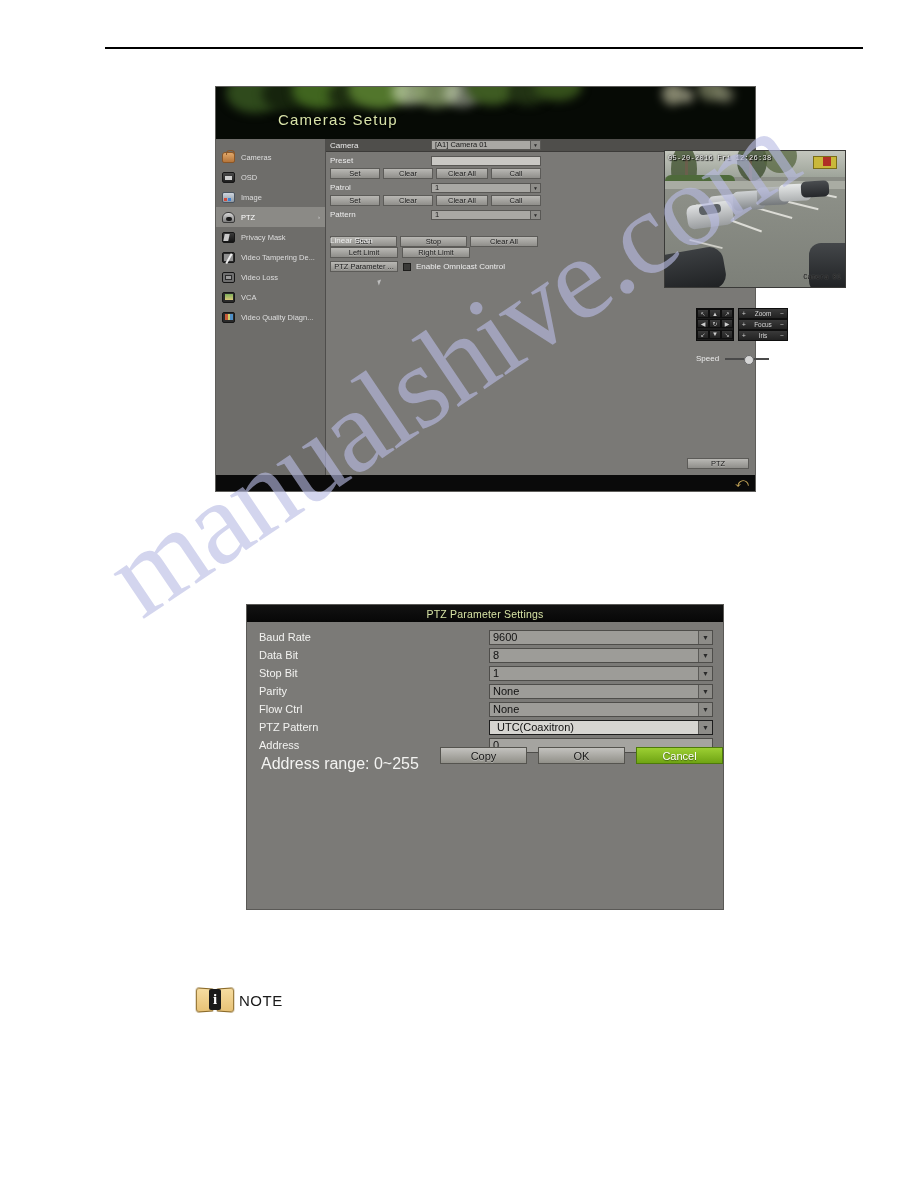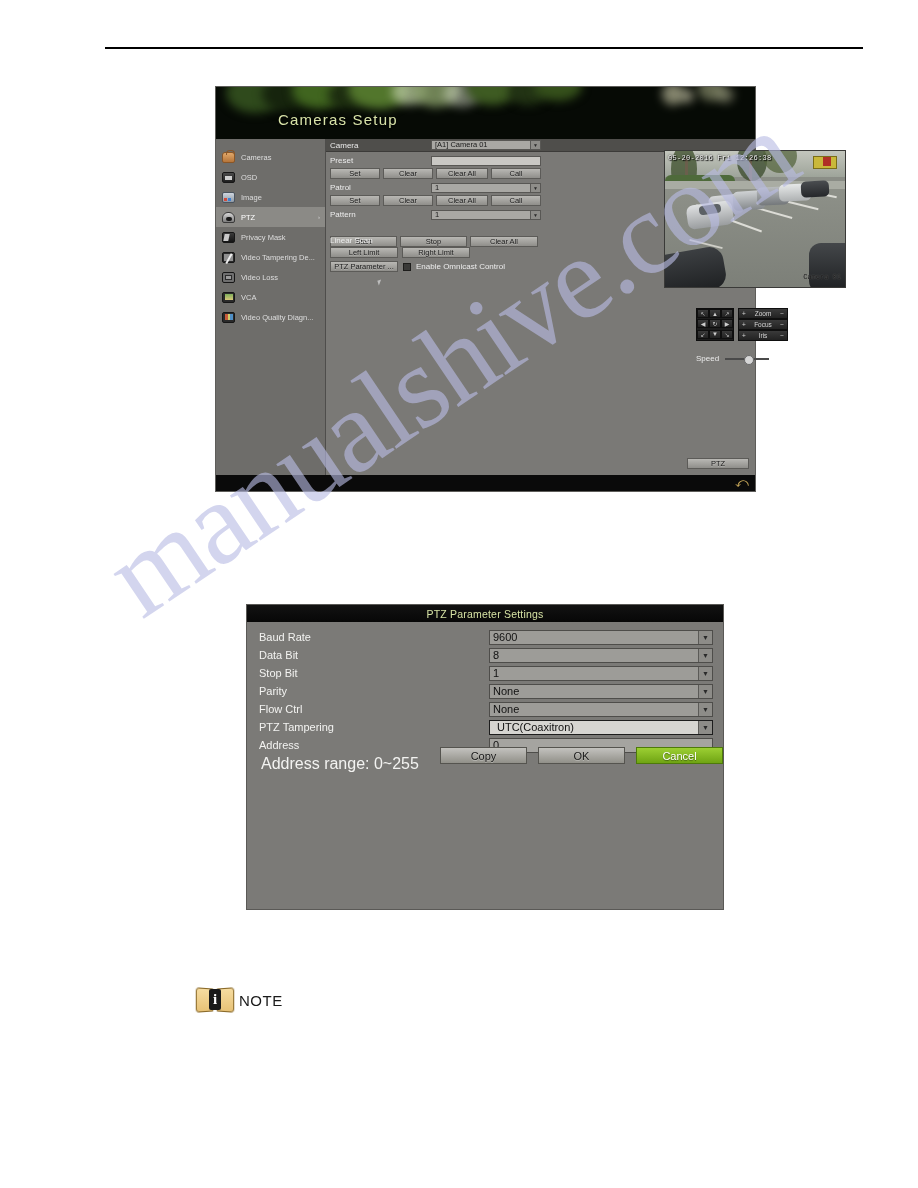--- a/index.html
+++ b/index.html
@@ -566,21 +566,21 @@
       <span class="flabel">Flow Ctrl</span>
       <div class="fctrl">
         <div class="dsel">
           <span>None</span>
           <span class="cv">▼</span>
         </div>
       </div>
     </div>
 
     <div class="frow">
-      <span class="flabel">PTZ Tampering</span>
+      <span class="flabel">PTZ Pattern</span>
       <div class="fctrl">
         <div class="dsel focused">
           <span>UTC(Coaxitron)</span>
           <span class="cv">▼</span>
         </div>
       </div>
     </div>
 
     <div class="frow">
       <span class="flabel">Address</span>

